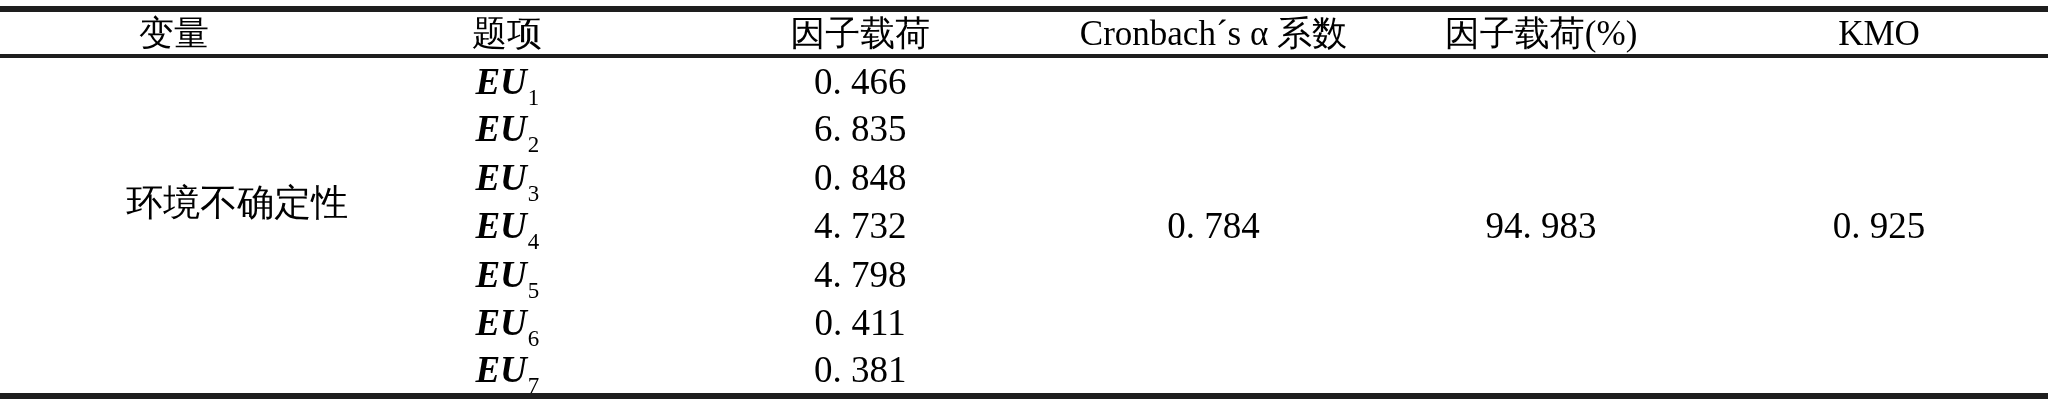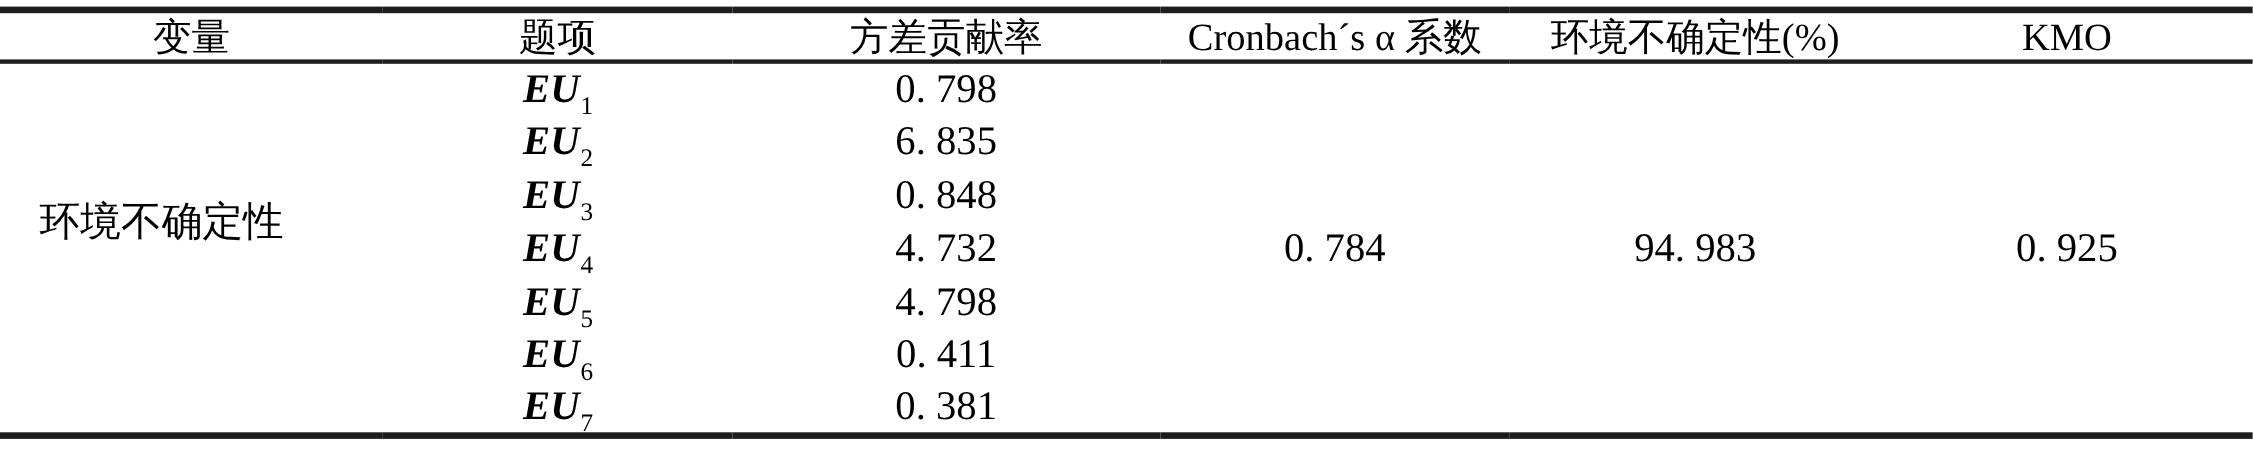--- a/index.html
+++ b/index.html
@@ -43,21 +43,21 @@
     font-weight: normal;
     font-size: 37px;
     line-height: 1;
     white-space: nowrap;
   }
   th {
     font-size: 35px;
   }
   
   td.variable-cell {
-    text-align: left;
+    text-align: right;
     padding-left: 36px;
     text-decoration: underline;
   }
   td.variable-cell .cell-inner {
     position: relative;
     top: -23px;
     display: inline-block;
   }
   .item-base {
     font-style: italic;
@@ -89,33 +89,33 @@
       <col class="c-item">
       <col class="c-loading">
       <col class="c-cronbach">
       <col class="c-variance">
       <col class="c-kmo">
     </colgroup>
     <thead>
       <tr>
         <th>变量</th>
         <th>题项</th>
-        <th>方差贡献率</th>
+        <th>因子载荷</th>
         <th>Cronbach´s α 系数</th>
-        <th>环境不确定性(%)</th>
+        <th>因子载荷(%)</th>
         <th>KMO</th>
       </tr>
     </thead>
     <tbody>
       <tr>
         <td class="variable-cell" rowspan="7">
           <span class="cell-inner">环境不确定性</span>
         </td>
         <td><span class="item-base">EU</span><sub class="item-sub">1</sub></td>
-        <td>0. 798</td>
+        <td>0. 466</td>
         <td rowspan="7">0. 784</td>
         <td rowspan="7">94. 983</td>
         <td rowspan="7">0. 925</td>
       </tr>
       <tr>
         <td><span class="item-base">EU</span><sub class="item-sub">2</sub></td>
         <td>6. 835</td>
       </tr>
       <tr>
         <td><span class="item-base">EU</span><sub class="item-sub">3</sub></td>

